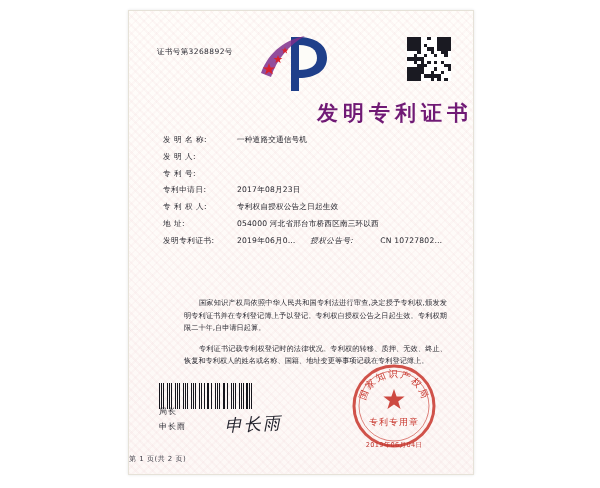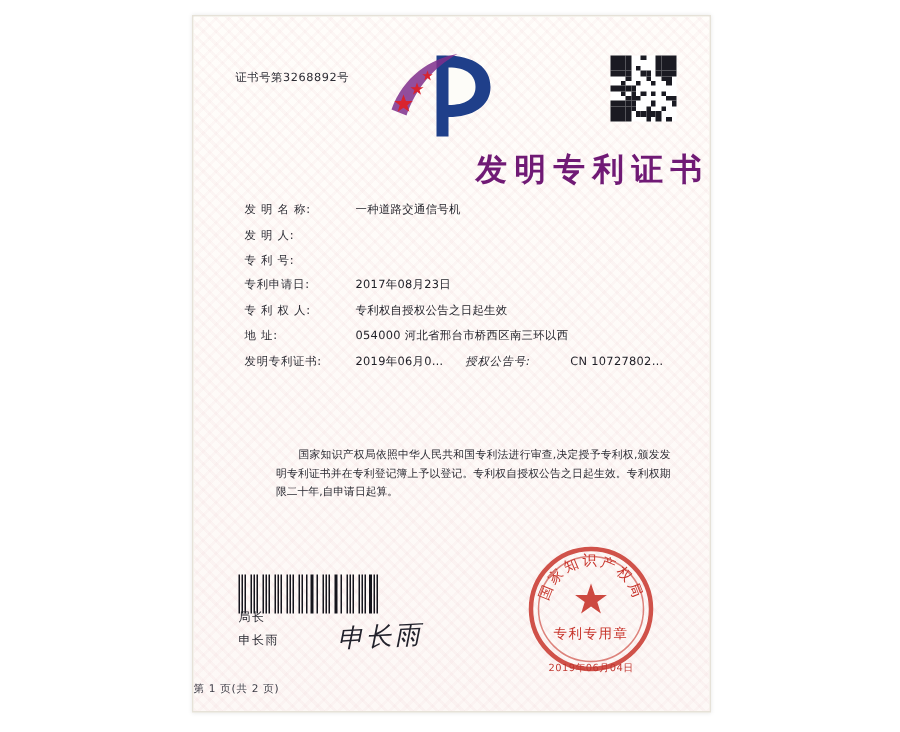--- a/index.html
+++ b/index.html
@@ -469,20 +469,21 @@
         <div class="flabel">发明专利证书:</div>
         <div class="fvalue">2019年06月04日</div>
         <div class="flabel seg2-label">授权公告号:</div>
         <div class="fvalue">CN 107278028 B</div>
       </div>
 
     </div>
 
     <div class="body-text">
       <p>国家知识产权局依照中华人民共和国专利法进行审查,决定授予专利权,颁发发明专利证书并在专利登记簿上予以登记。专利权自授权公告之日起生效。专利权期限二十年,自申请日起算。</p>
+      <p>专利证书记载专利权登记时的法律状况。专利权的转移、质押、无效、终止、恢复和专利权人的姓名或名称、国籍、地址变更等事项记载在专利登记簿上。</p>
     </div>
 
     <div class="barcode" id="barcode">
         <b style="width: 2px; margin-right: 1px;"></b>
         <b style="width: 1px; margin-right: 2px;"></b>
         <b style="width: 1px; margin-right: 3px;"></b>
         <b style="width: 3px; margin-right: 1px;"></b>
         <b style="width: 1px; margin-right: 2px;"></b>
         <b style="width: 2px; margin-right: 3px;"></b>
         <b style="width: 1px; margin-right: 1px;"></b>

